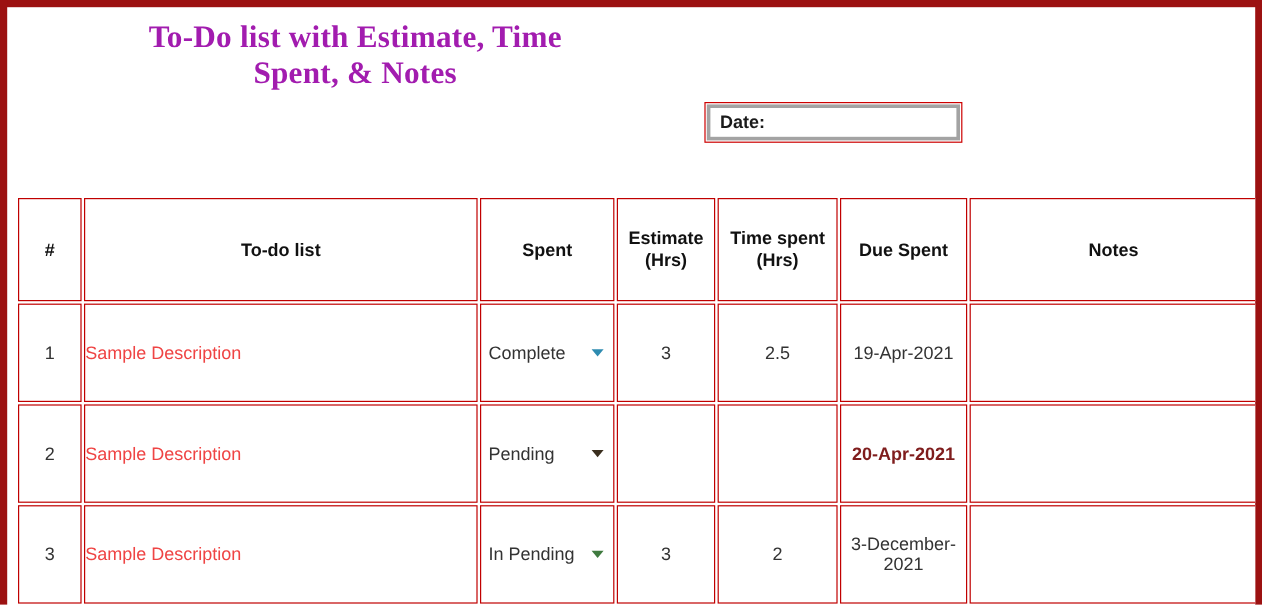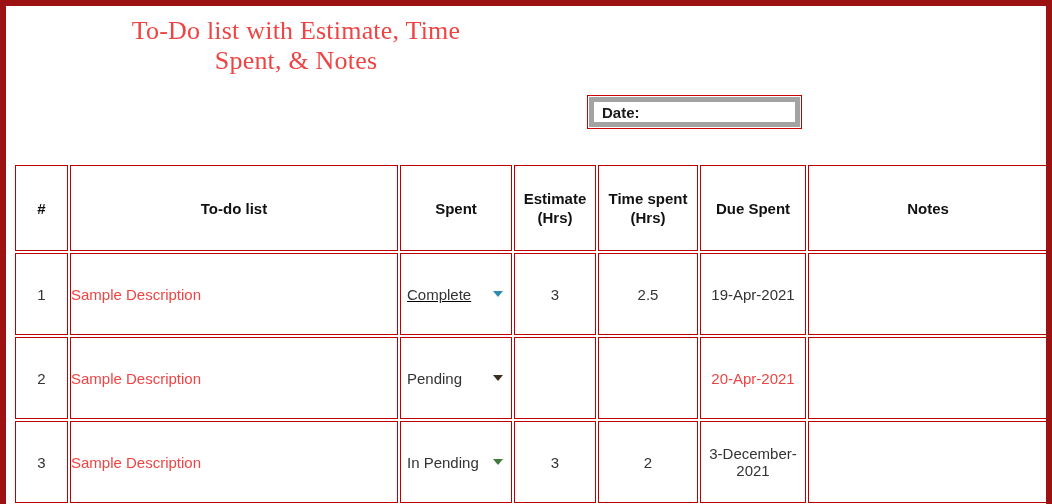--- a/index.html
+++ b/index.html
@@ -29,38 +29,38 @@
   
   .title-wrap {
     position: absolute;
     left: 0px;
     top: 10px;
     width: 580px;
     text-align: center;
   }
   .title {
     font-family: "Liberation Serif", serif;
-    font-weight: normal;
+    font-weight: bold;
     font-size: 26px;
     line-height: 30px;
-    color: #ef4444;
+    color: #a21caf;
     letter-spacing: 0.2px;
     white-space: pre-line;
   }
 
   
   .date-box {
     position: absolute;
     left: 583px;
-    top: 91px;
+    top: 81px;
     width: 211px;
     height: 30px;
     box-sizing: border-box;
     background: #ffffff;
-    border: 5px solid #a3a3a3;
+    border: 3px solid #a3a3a3;
     outline: 1px solid #cc0000;
     outline-offset: 1px;
     display: flex;
     align-items: center;
     padding-left: 8px;
   }
   .date-label {
     font-size: 15px;
     font-weight: bold;
     color: #1a1a1a;
@@ -133,22 +133,22 @@
   td.cell-est .v, td.cell-spent .v,
   td.cell-due .v, td.cell-notes .v {
     display: block;
   }
   td.cell-est, td.cell-spent, td.cell-due {
     text-align: center;
     font-size: 15px;
     color: #333333;
   }
   td.cell-due.overdue .v {
-    color: #ef4444;
-    font-weight: normal;
+    color: #7f1d1d;
+    font-weight: bold;
   }
   td.cell-notes {
     text-align: left;
     padding-left: 6px;
     font-size: 15px;
     color: #333333;
   }
 
   
   td.cell-status {
@@ -176,21 +176,21 @@
     transform: translateY(-50%);
     width: 0;
     height: 0;
     border-left: 5px solid transparent;
     border-right: 5px solid transparent;
     border-top: 6px solid #2e8bb0;
   }
   .caret.dark { border-top-color: #3a2e1e; }
   .caret.green { border-top-color: #3f7a3f; }
 
-  .st-blue   { background: #daeaf1; text-decoration: underline; }
+  .st-blue   { background: #daeaf1; }
   .st-orange { background: #f8c291; margin-top: 40px; }
   .st-green  { background: #d7ecc9; }
 </style>
 </head>
 <body>
 
 <div class="page">
 
   <div class="title-wrap">
     <div class="title">To-Do list with Estimate, Time<br>Spent, &amp; Notes</div>

